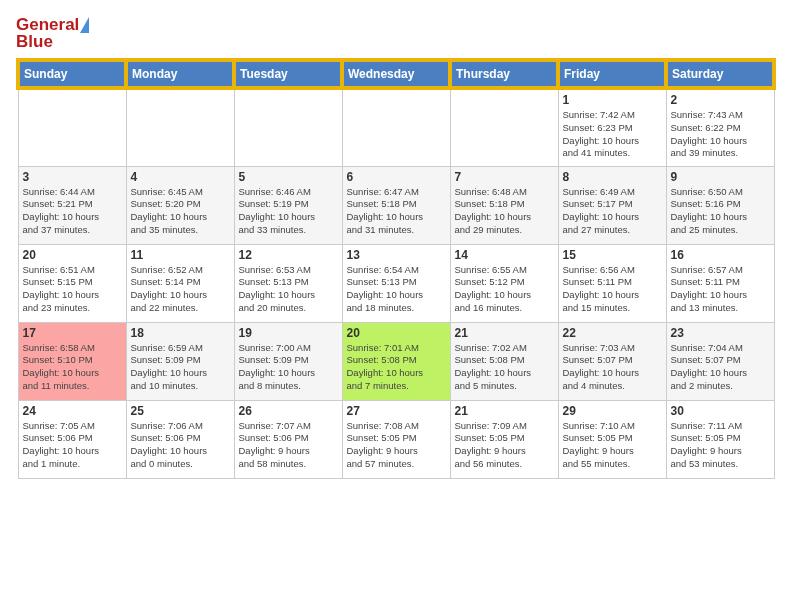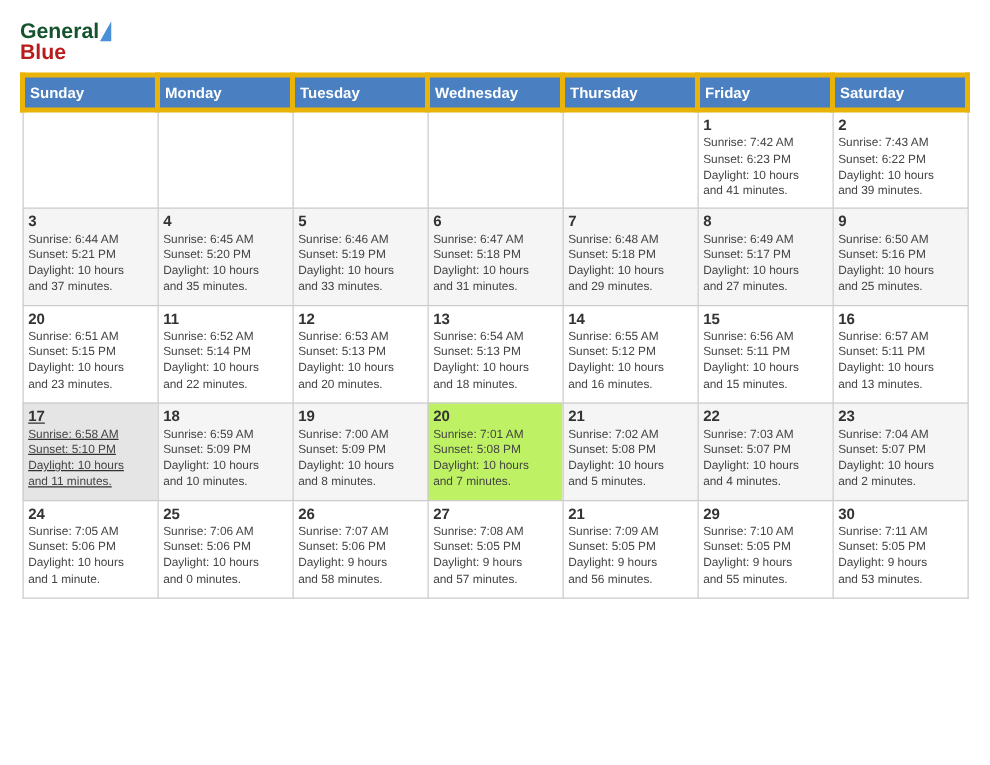--- a/index.html
+++ b/index.html
@@ -79,21 +79,21 @@
       background: #fff !important;
     }
     .logo-row {
       display: flex;
       align-items: center;
       line-height: 1;
     }
     .logo-text-general {
       font-size: 17px;
       font-weight: bold;
-      color: #14532d;
+      color: #b91c1c;
     }
     .logo-triangle {
       display: inline-block;
       width: 0;
       height: 0;
       border-left: 9px solid transparent;
       border-bottom: 16px solid #4a90d9;
       margin: 0 1px;
       vertical-align: top;
       margin-top: 1px;
@@ -206,21 +206,21 @@
           <td>
             <span class="day-num">15</span>
             <div class="day-info">Sunrise: 6:56 AM<br>Sunset: 5:11 PM<br>Daylight: 10 hours<br>and 15 minutes.</div>
           </td>
           <td>
             <span class="day-num">16</span>
             <div class="day-info">Sunrise: 6:57 AM<br>Sunset: 5:11 PM<br>Daylight: 10 hours<br>and 13 minutes.</div>
           </td>
         </tr>
         <tr>
-          <td style="background: #e5e5e5; text-decoration: underline;">
+          <td style="background: #fca5a5;">
             <span class="day-num">17</span>
             <div class="day-info">Sunrise: 6:58 AM<br>Sunset: 5:10 PM<br>Daylight: 10 hours<br>and 11 minutes.</div>
           </td>
           <td style="background: rgb(245, 245, 245);">
             <span class="day-num">18</span>
             <div class="day-info">Sunrise: 6:59 AM<br>Sunset: 5:09 PM<br>Daylight: 10 hours<br>and 10 minutes.</div>
           </td>
           <td style="background: rgb(245, 245, 245);">
             <span class="day-num">19</span>
             <div class="day-info">Sunrise: 7:00 AM<br>Sunset: 5:09 PM<br>Daylight: 10 hours<br>and 8 minutes.</div>

